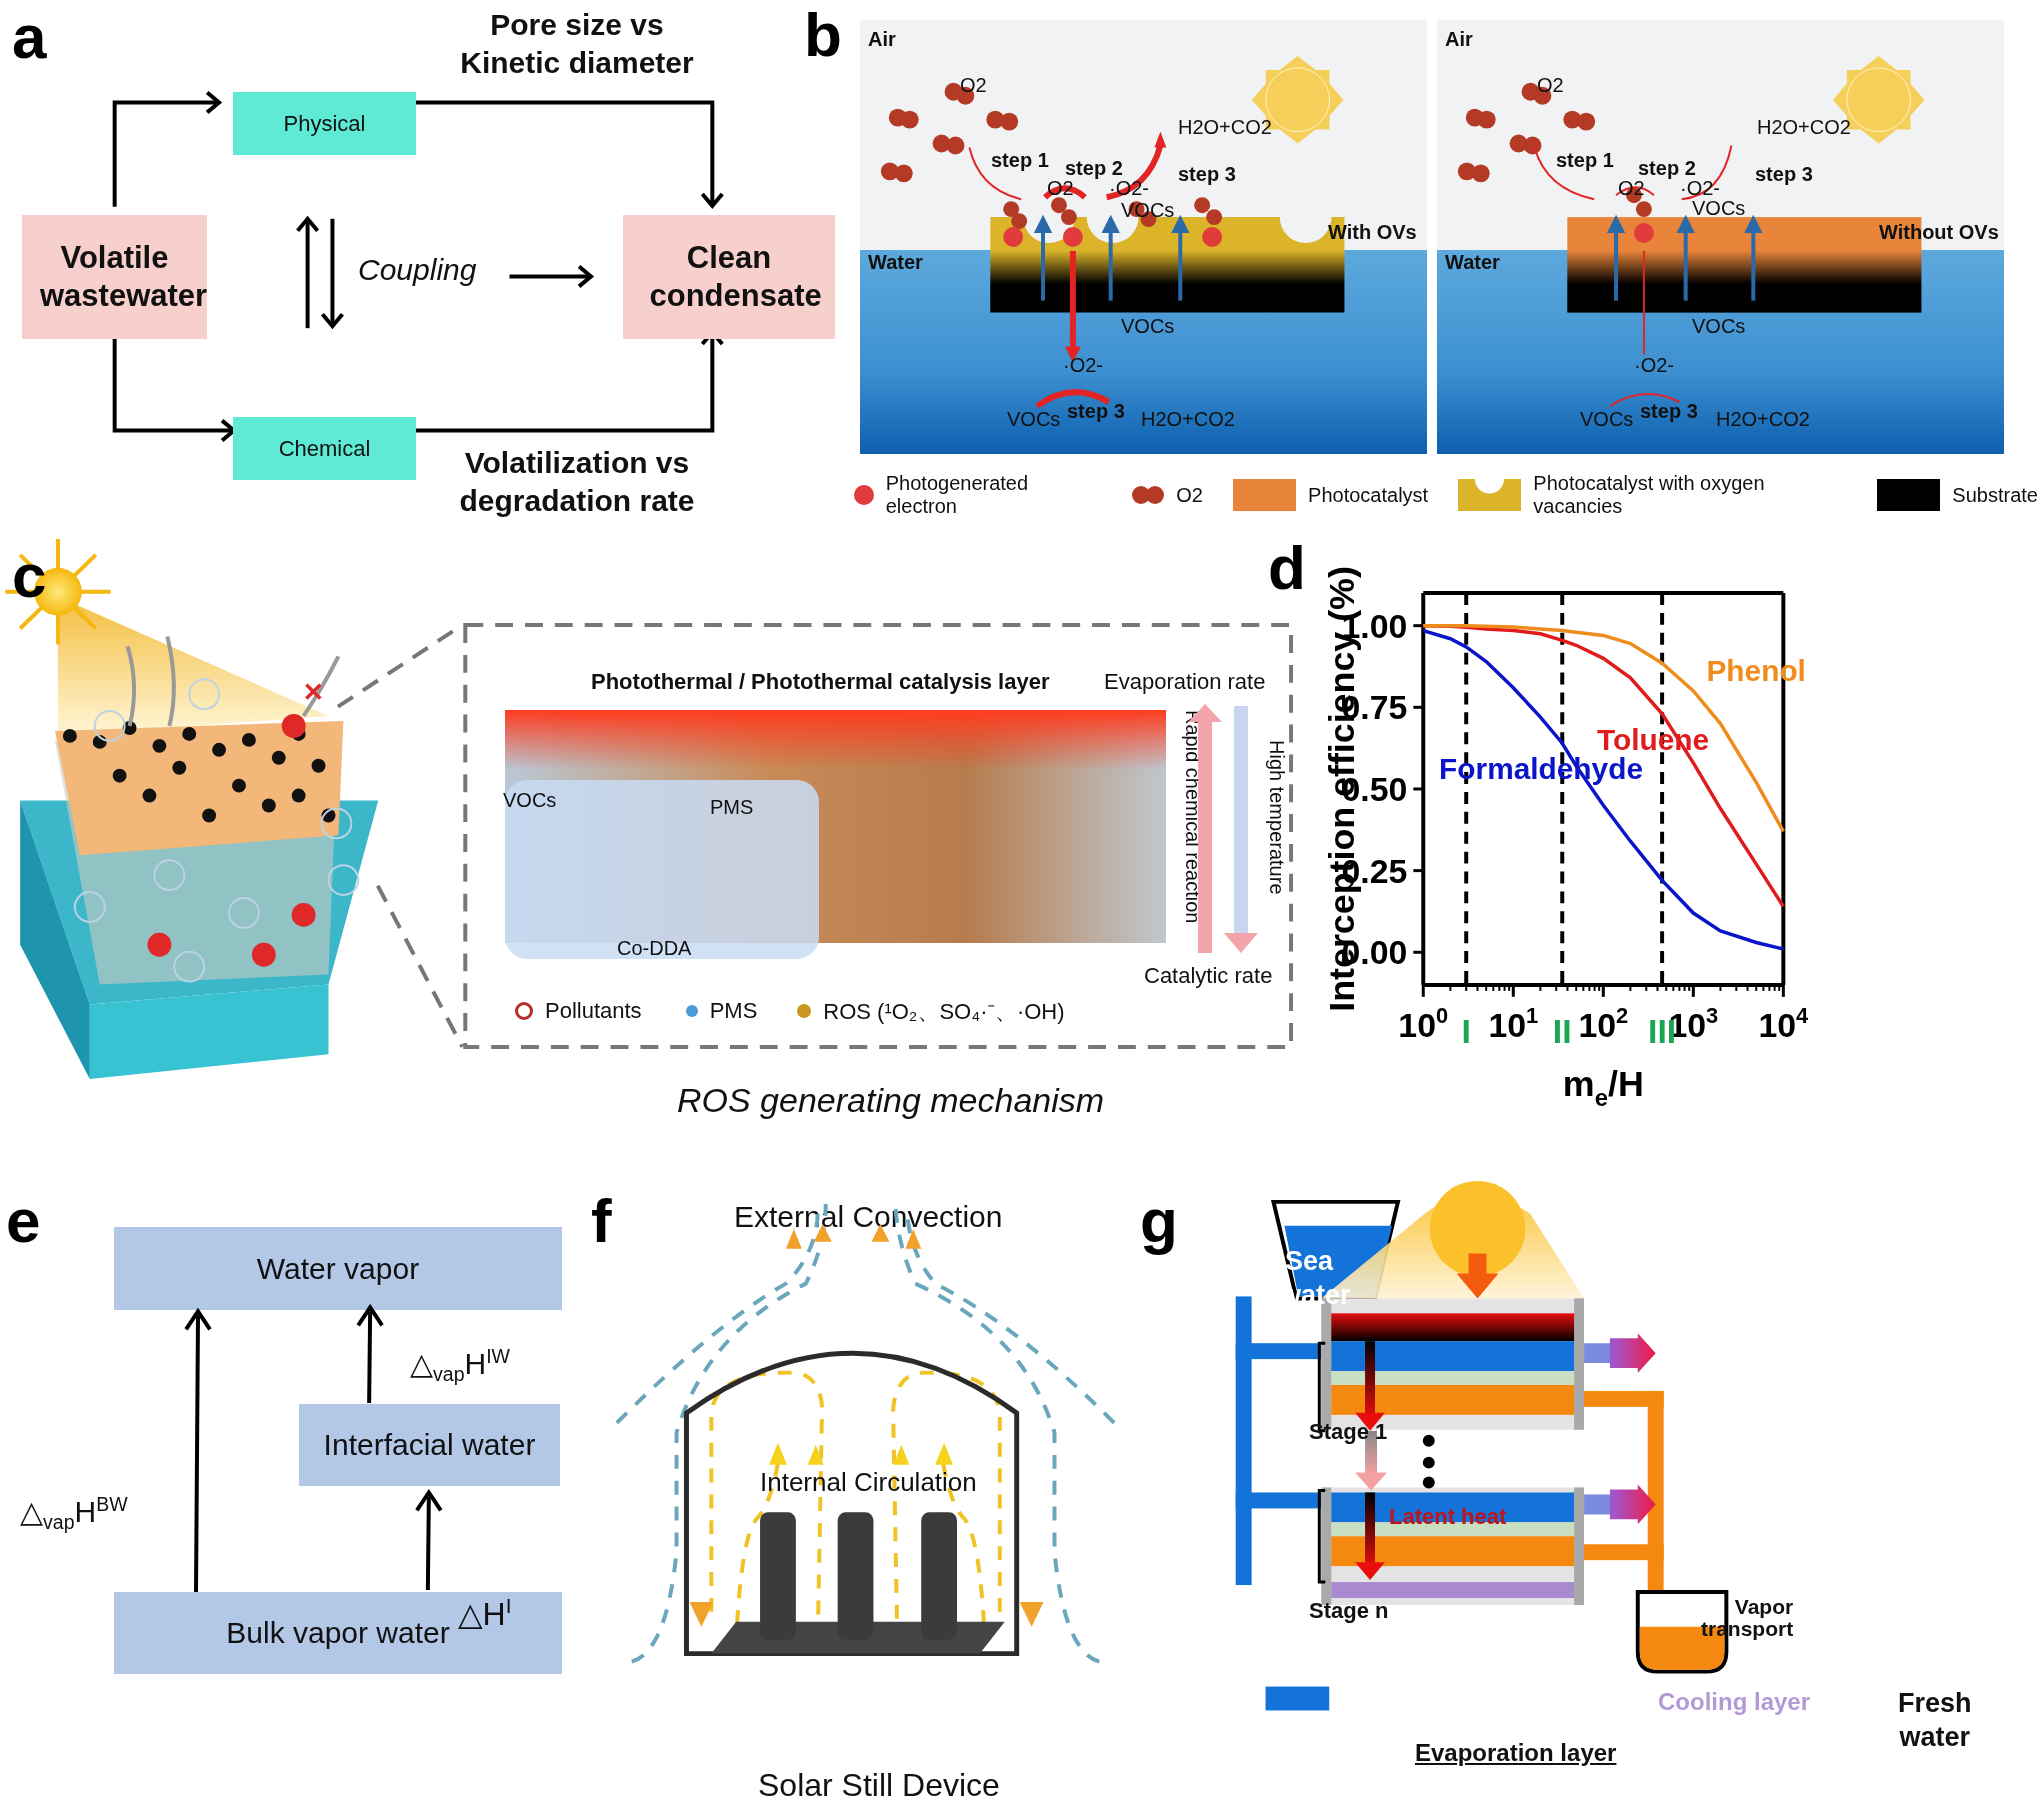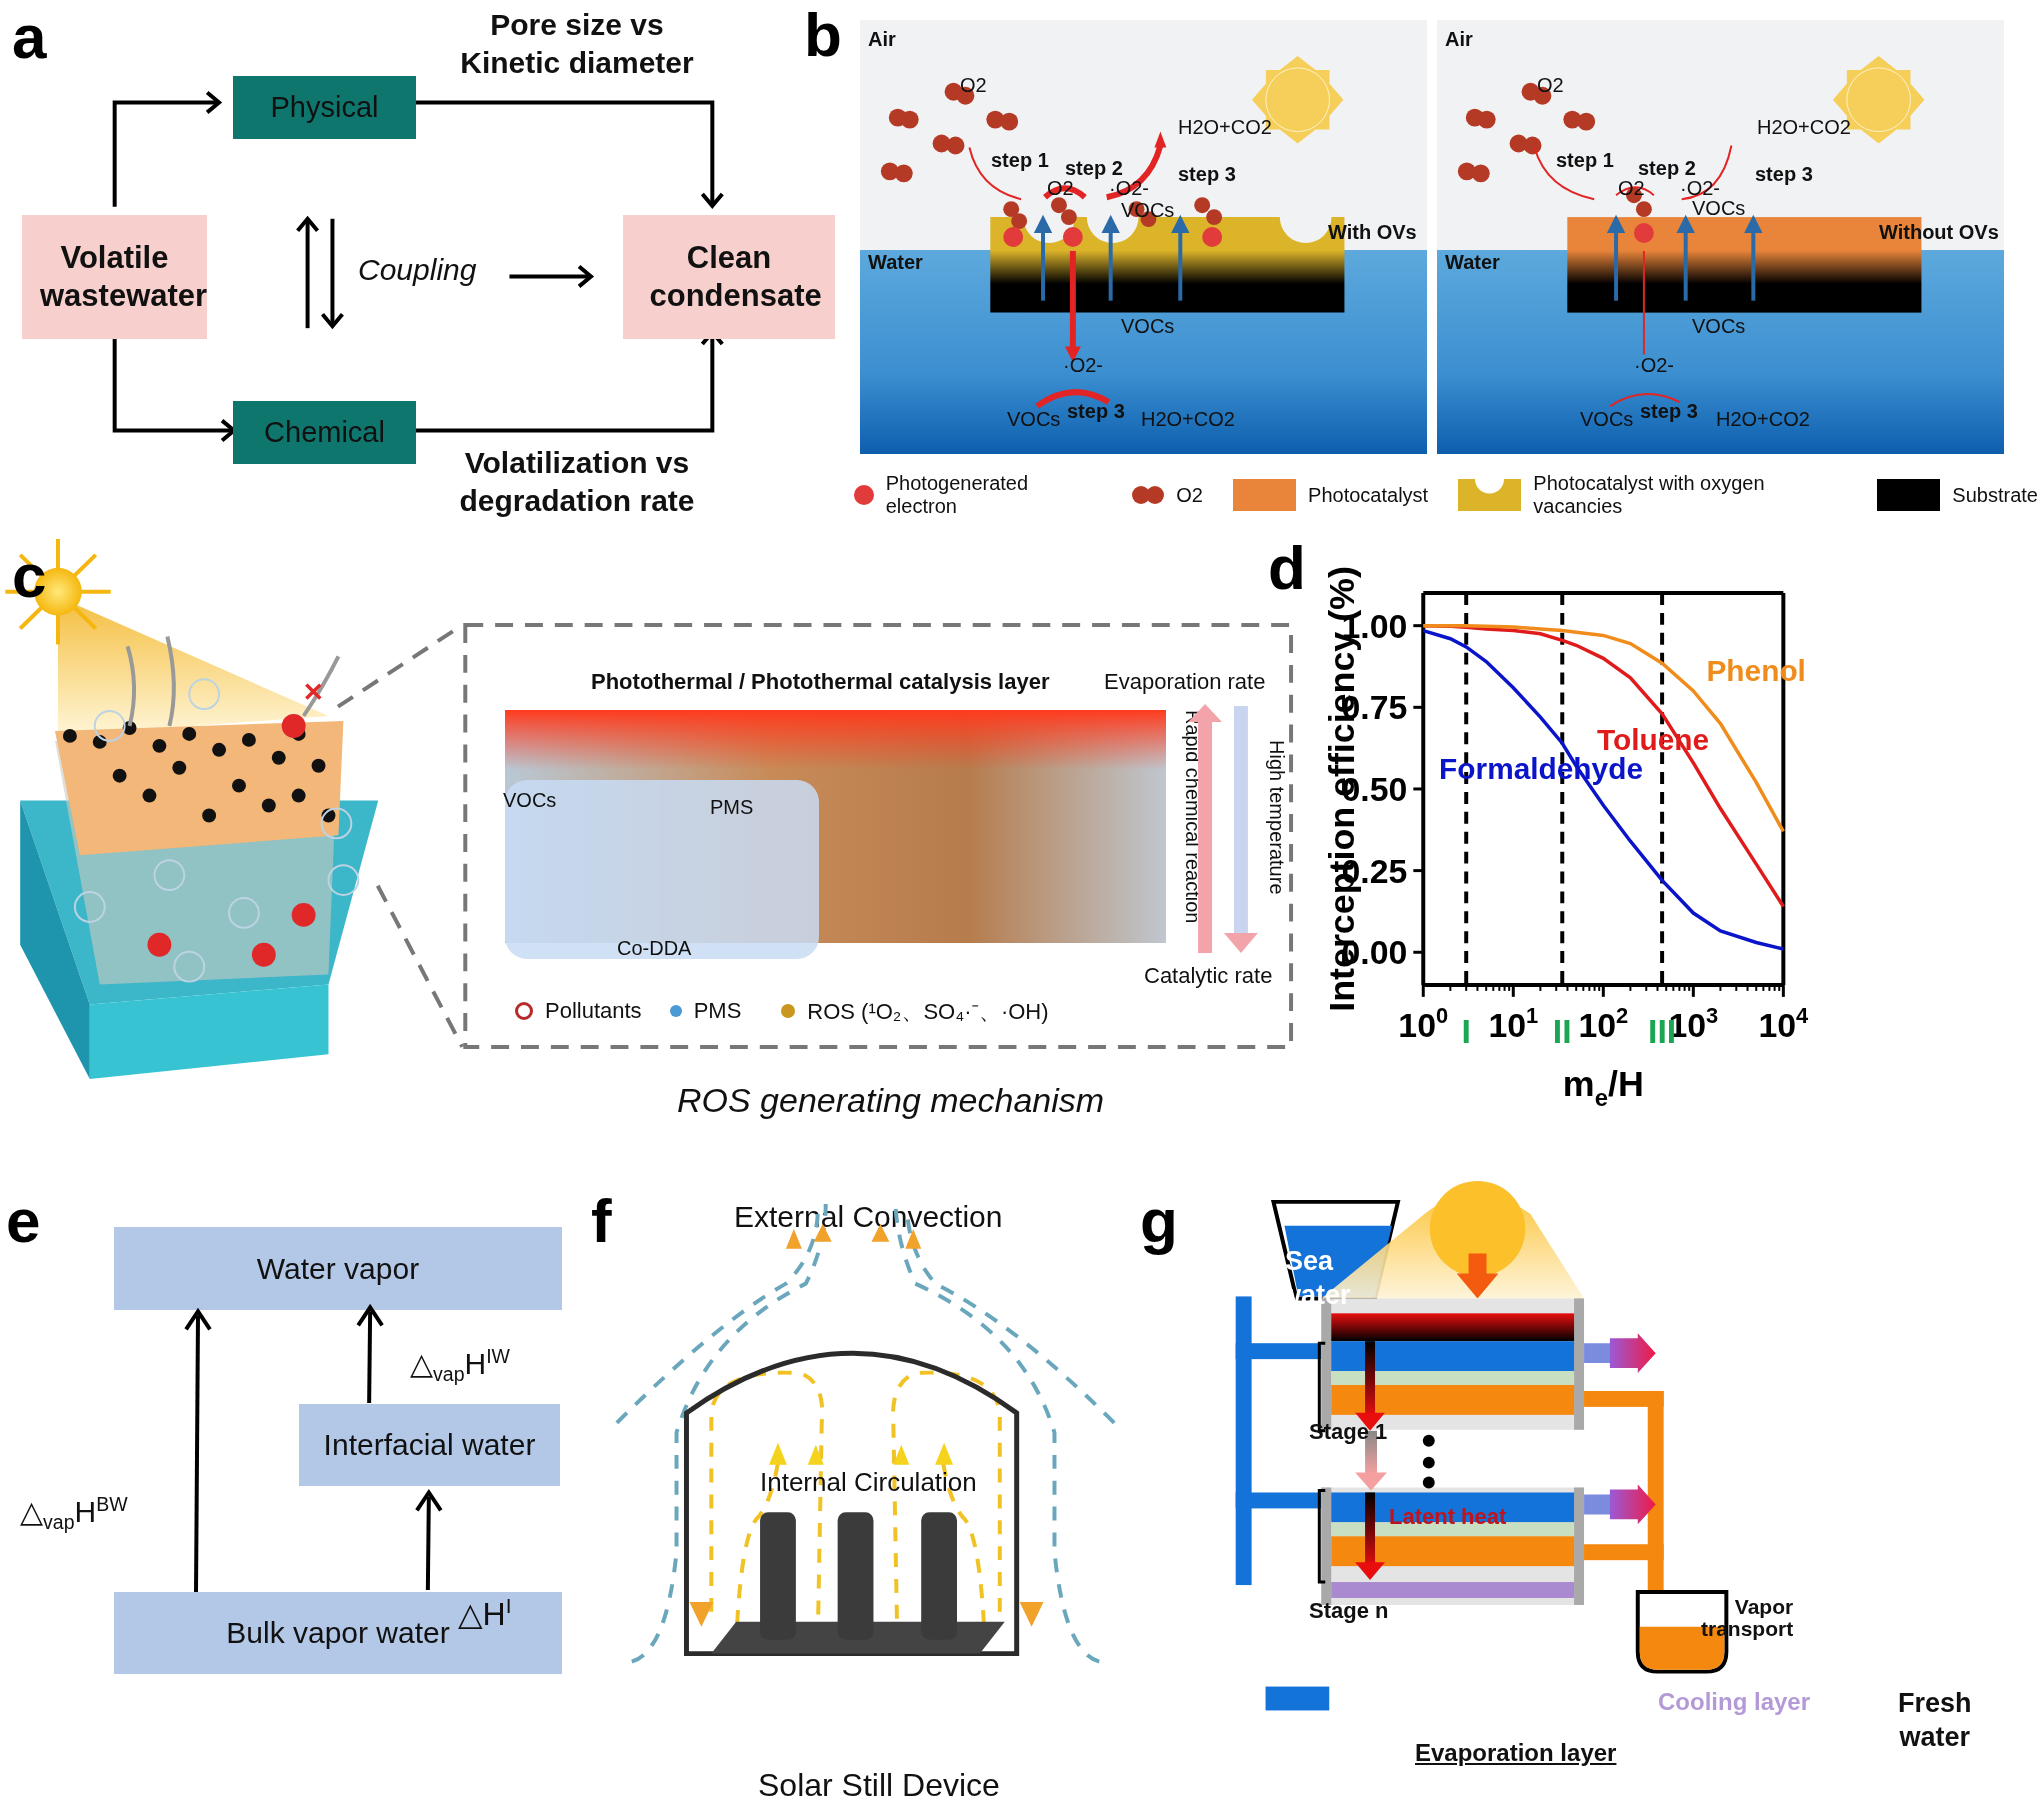--- a/index.html
+++ b/index.html
@@ -2,21 +2,21 @@
 <html><head>
 <meta charset="utf-8">
 <style>
   html, body { margin: 0; padding: 0; background: #ffffff; }
   body { width: 2038px; height: 1804px; position: relative; overflow: hidden;
          font-family: "Liberation Sans", sans-serif; color: #111; }
   .abs { position: absolute; }
   .plabel { position: absolute; font-weight: bold; font-size: 62px; line-height: 1; color: #000; }
   .box { position: absolute; display: flex; align-items: center; justify-content: center; text-align: center; }
   .pink { background: #f7cfcc; font-weight: bold; font-size: 31px; line-height: 38px; }
-  .lblue { background: #0f766e; font-size: 29px; }
+  .lblue { background: #5eead4; font-size: 22px; margin-top: 16px; }
   .bold30 { font-weight: bold; font-size: 30px; line-height: 38px; text-align: center; }
   .panelb { position: absolute; background: #f1f2f4; overflow: hidden; }
   .water { position: absolute; left: 0; right: 0; bottom: 0; height: 204px;
            background: linear-gradient(#5da9dd, #3c8fd0 60%, #0d5fae); }
   .t20 { font-size: 20px; position: absolute; white-space: nowrap; }
   .tb20 { font-size: 20px; font-weight: bold; position: absolute; white-space: nowrap; }
   .legend-b { position: absolute; top: 472px; left: 854px; display: flex; align-items: center; gap: 12px; font-size: 20px; }
   .sw { display: inline-block; width: 50px; height: 30px; }
   .sgbox { position: absolute; background: #b3c7e6; display: flex; align-items: center; justify-content: center; font-size: 30px; }
   .italic { font-style: italic; }
@@ -319,21 +319,21 @@
   <rect x="14" y="16" width="14" height="236" fill="#f3a4aa"></rect>
   <polygon points="4,20 21,2 38,20" fill="#f3a4aa"></polygon>
   <rect x="50" y="4" width="14" height="236" fill="#c9d5ee"></rect>
   <polygon points="40,232 57,252 74,232" fill="#f3a4aa"></polygon>
 </svg>
 <div class="abs" style="left:503px;top:789px;font-size:20px;">VOCs</div>
 <div class="abs" style="left:710px;top:796px;font-size:20px;">PMS</div>
 <div class="abs" style="left:617px;top:937px;font-size:20px;">Co-DDA</div>
 <div class="abs" style="left:515px;top:995px;display:flex;align-items:center;gap:12px;font-size:22px;">
   <span style="display:inline-block;width:12px;height:12px;border:3px solid #b52a2a;border-radius:50%;"></span>
-  <span style="margin-right:16px;">Pollutants</span>
+  <span style="margin-right:32px;">Pollutants</span>
   <span style="display:inline-block;width:12px;height:12px;background:#4b9ad6;border-radius:50%;"></span>
   <span style="margin-right:28px;">PMS</span>
   <span style="display:inline-block;width:14px;height:14px;background:#c9961e;border-radius:50%;"></span>
   <span>ROS (¹O₂、SO₄·⁻、·OH)</span>
 </div>
 <div class="abs italic" style="left:677px;top:1081px;font-size:34px;">ROS generating mechanism</div>
 
 <div class="plabel" style="left:1268px;top:537px;">d</div>
 <svg class="abs" style="left:1284px;top:557px;" width="754" height="637" id="chart-svg" viewBox="0 0 758 640">
   <g id="chart-layer">

